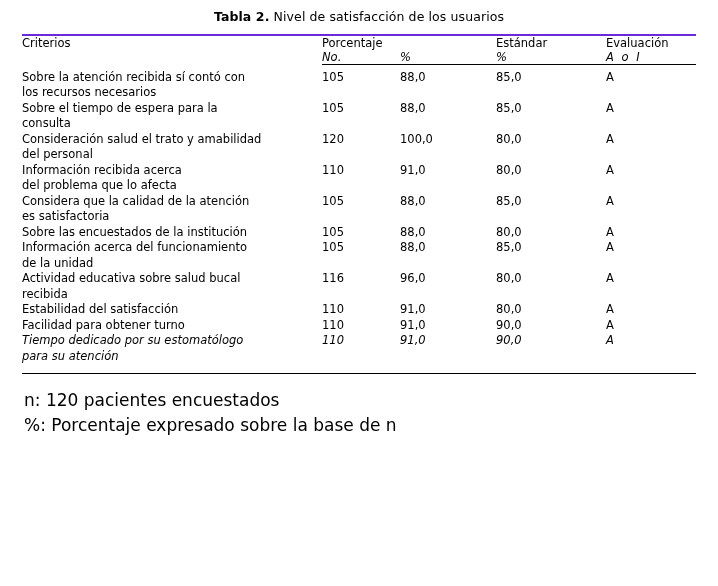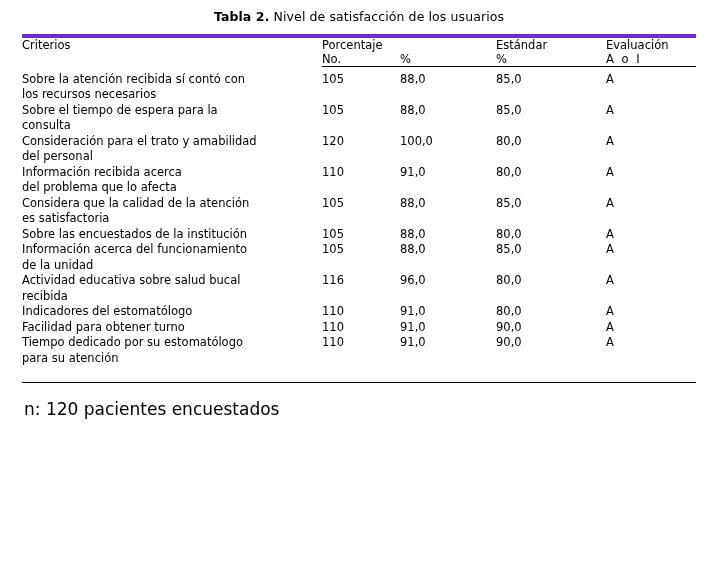--- a/index.html
+++ b/index.html
@@ -38,40 +38,41 @@
     table-layout: fixed;
     font-size: 11.5px;
   }
   table.tbl td, table.tbl th {
     padding: 0;
     vertical-align: top;
     font-weight: normal;
     text-align: left;
   }
   .rule-top td {
-    border-top: 4px solid #6d28d9;
+    border-top: 2px solid #6d28d9;
   }
   .rule-bottom td {
     border-bottom: 1px solid #000;
   }
   
   col.c-criterio { width: 300px; }
   col.c-no       { width: 78px; }
   col.c-pct      { width: 96px; }
   col.c-est      { width: 110px; }
   col.c-eval     { width: 90px; }
 
   .hdr-row1 td {
     padding-top: 4px;
     padding-bottom: 1px;
     font-size: 11.5px;
   }
   .hdr-row2 td {
     padding-bottom: 4px;
     font-size: 11.5px;
+    font-style: italic;
   }
   .th-criterios { padding-left: 2px; }
   .th-indicadores {
     text-align: center;
     
   }
   .th-estandar { text-align: center; }
   .th-evaluacion { text-align: center; }
   .th-no { padding-left: 1px; }
   .th-pct { text-align: center; }
@@ -82,21 +83,22 @@
   }
   .data-row td {
     padding-top: 7px;
     padding-bottom: 7px;
     line-height: 1.35;
   }
   .data-row.first td {
     padding-top: 5px;
   }
   .data-row.last td {
-    padding-bottom: 16px;
+    padding-bottom: 9px;
+    font-style: italic;
   }
   .cell-criterio {
     padding-left: 2px;
     white-space: pre-line;
   }
   .cell-no { padding-left: 1px; margin-top: 48px; }
   .cell-pct { text-align: center; padding-right: 16px; }
   .cell-est { text-align: center; padding-right: 8px; }
   .cell-eval { text-align: center; padding-right: 6px; }
   .footnotes {
@@ -152,21 +154,21 @@
       </tr>
       <tr class="data-row">
         <td class="cell-criterio">Sobre el tiempo de espera            para la
 consulta</td>
         <td class="cell-no">105</td>
         <td class="cell-pct">88,0</td>
         <td class="cell-est">85,0</td>
         <td class="cell-eval">A</td>
       </tr>
       <tr class="data-row">
-        <td class="cell-criterio">Consideración para el trato y amabilidad
+        <td class="cell-criterio">Consideración salud el trato y amabilidad
 del personal</td>
         <td class="cell-no">120</td>
         <td class="cell-pct">100,0</td>
         <td class="cell-est">80,0</td>
         <td class="cell-eval">A</td>
       </tr>
       <tr class="data-row">
         <td class="cell-criterio">Información recibida acerca
 del problema que lo afecta</td>
         <td class="cell-no">110</td>
@@ -199,21 +201,21 @@
       </tr>
       <tr class="data-row">
         <td class="cell-criterio">Actividad educativa sobre salud bucal
 recibida</td>
         <td class="cell-no">116</td>
         <td class="cell-pct">96,0</td>
         <td class="cell-est">80,0</td>
         <td class="cell-eval">A</td>
       </tr>
       <tr class="data-row">
-        <td class="cell-criterio">Indicadores del estomatólogo</td>
+        <td class="cell-criterio">Estabilidad del satisfacción</td>
         <td class="cell-no">110</td>
         <td class="cell-pct">91,0</td>
         <td class="cell-est">80,0</td>
         <td class="cell-eval">A</td>
       </tr>
       <tr class="data-row">
         <td class="cell-criterio">Facilidad para obtener turno</td>
         <td class="cell-no">110</td>
         <td class="cell-pct">91,0</td>
         <td class="cell-est">90,0</td>
@@ -225,15 +227,16 @@
         <td class="cell-no">110</td>
         <td class="cell-pct">91,0</td>
         <td class="cell-est">90,0</td>
         <td class="cell-eval">A</td>
       </tr>
     </tbody>
   </table>
 
   <div class="footnotes">
     <div>n: 120 pacientes encuestados</div>
+    <div>%: Porcentaje expresado sobre la base de n</div>
   </div>
 
 </div>
 
 </body></html>

